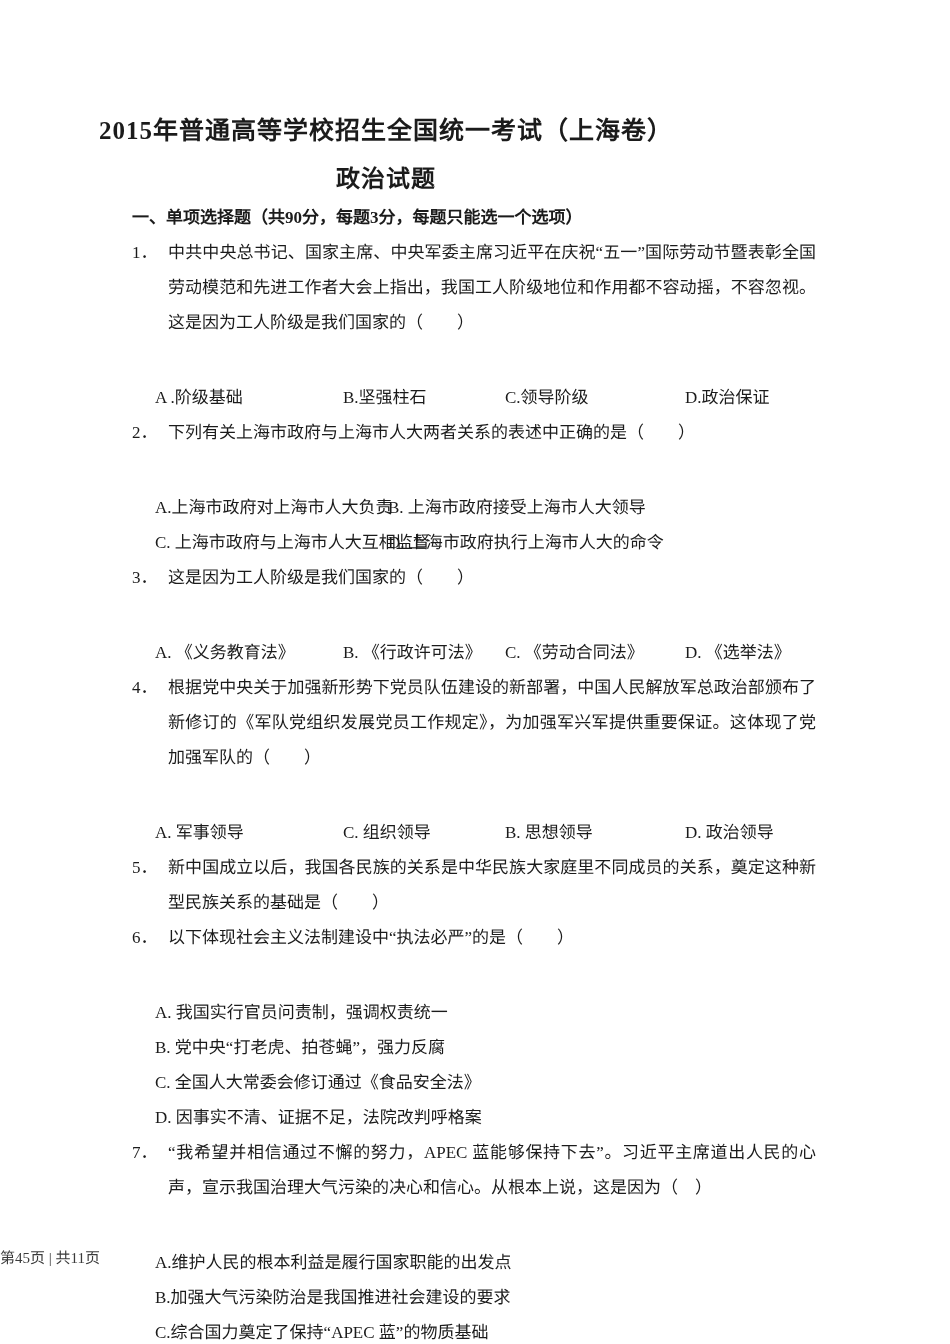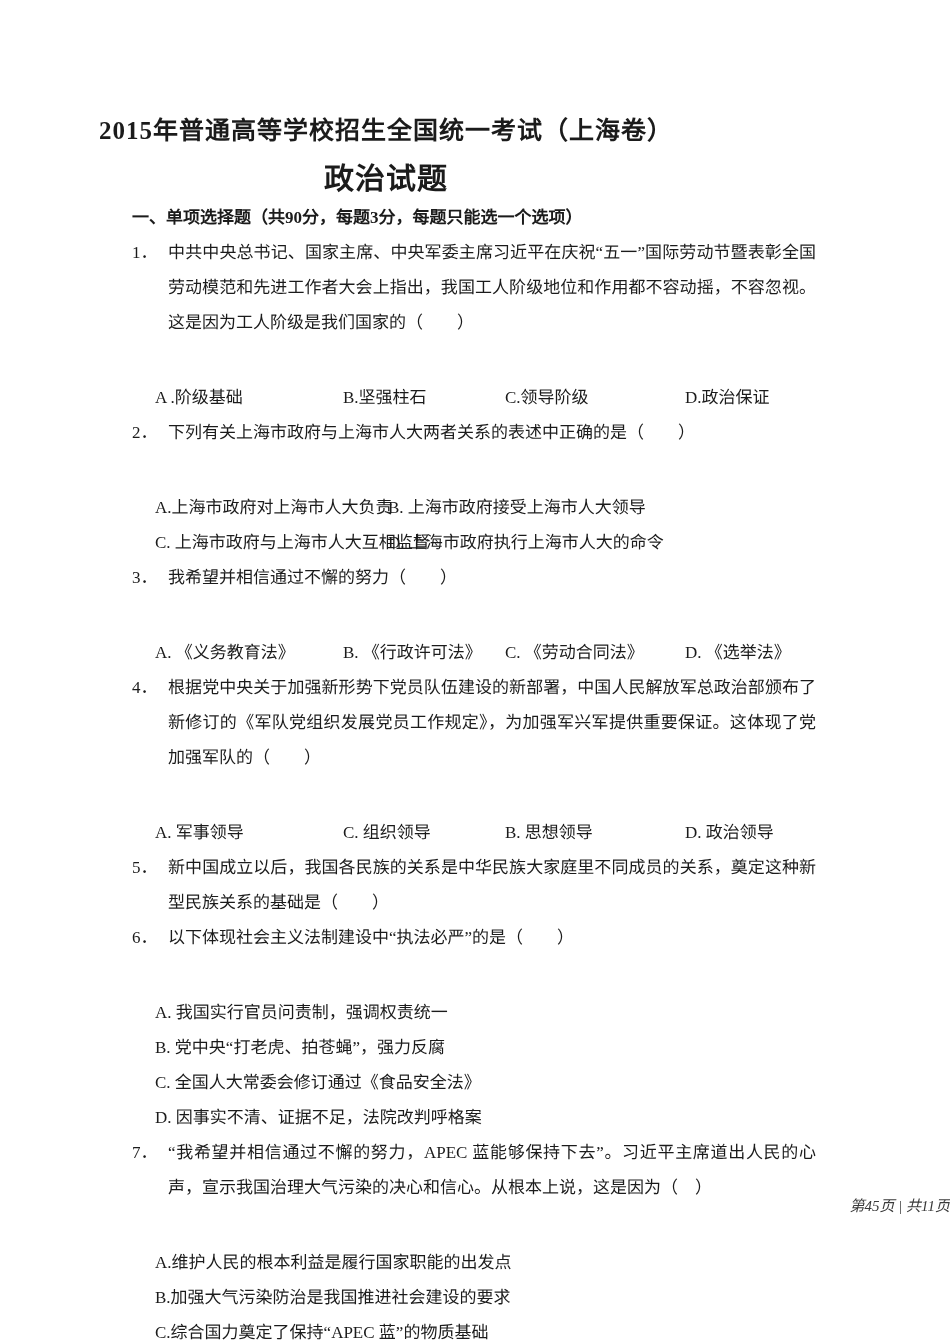--- a/index.html
+++ b/index.html
@@ -25,21 +25,21 @@
   }
   .doc-title {
     margin: 0;
     font-size: 25px;
     font-weight: bold;
     line-height: 38px;
     letter-spacing: 1px;
   }
   .doc-subtitle {
     margin: 10px 0 0 0;
-    font-size: 30px;
+    font-size: 24px;
     font-weight: bold;
     line-height: 38px;
     letter-spacing: 1px;
   }
   .content {
     margin: 2px 0 0 132px;
     width: 684px;
   }
   .section-heading {
     margin: 0;
@@ -80,28 +80,27 @@
   .opts-grid2b {
     display: grid;
     grid-template-columns: 331px auto;
     padding-left: 23px;
   }
   .opts-stack { padding-left: 23px; }
   .opts-stack .opt { display: block; }
   .opt { white-space: nowrap; }
   .doc-footer {
     position: absolute;
-    top: 1192px;
+    top: 1244px;
     left: 0;
     width: 950px;
-    text-align: right;
+    text-align: left;
     font-size: 15px;
     line-height: 28px;
     color: #3a3a3a;
-    font-style: italic;
   }
 </style>
 </head>
 <body>
 
 <div class="page">
 
   <header class="doc-header">
     <h1 class="doc-title">2015年普通高等学校招生全国统一考试（上海卷）</h1>
     <h2 class="doc-subtitle">政治试题</h2>
@@ -125,21 +124,21 @@
       <p class="stem"><span class="qnum">2．</span><span>下列有关上海市政府与上海市人大两者关系的表述中正确的是（　　）</span></p>
       <div class="opts opts-grid2a">
         <span class="opt">A.上海市政府对上海市人大负责</span>
         <span class="opt">B.  上海市政府接受上海市人大领导</span>
         <span class="opt">C.  上海市政府与上海市人大互相监督</span>
         <span class="opt">D.  上海市政府执行上海市人大的命令</span>
       </div>
     </section>
 
     <section class="question">
-      <p class="stem"><span class="qnum">3．</span><span>我希望并相信通过不懈的努力（　　）</span></p>
+      <p class="stem"><span class="qnum">3．</span><span>这是因为工人阶级是我们国家的（　　）</span></p>
       <div class="opts opts-row">
         <span class="opt">A. 《义务教育法》</span>
         <span class="opt">B. 《行政许可法》</span>
         <span class="opt">C. 《劳动合同法》</span>
         <span class="opt">D. 《选举法》</span>
       </div>
     </section>
 
     <section class="question">
       <p class="stem"><span class="qnum">4．</span><span>根据党中央关于加强新形势下党员队伍建设的新部署，中国人民解放军总政治部颁布了新修订的《军队党组织发展党员工作规定》，为加强军兴军提供重要保证。这体现了党加强军队的（　　）</span></p>

